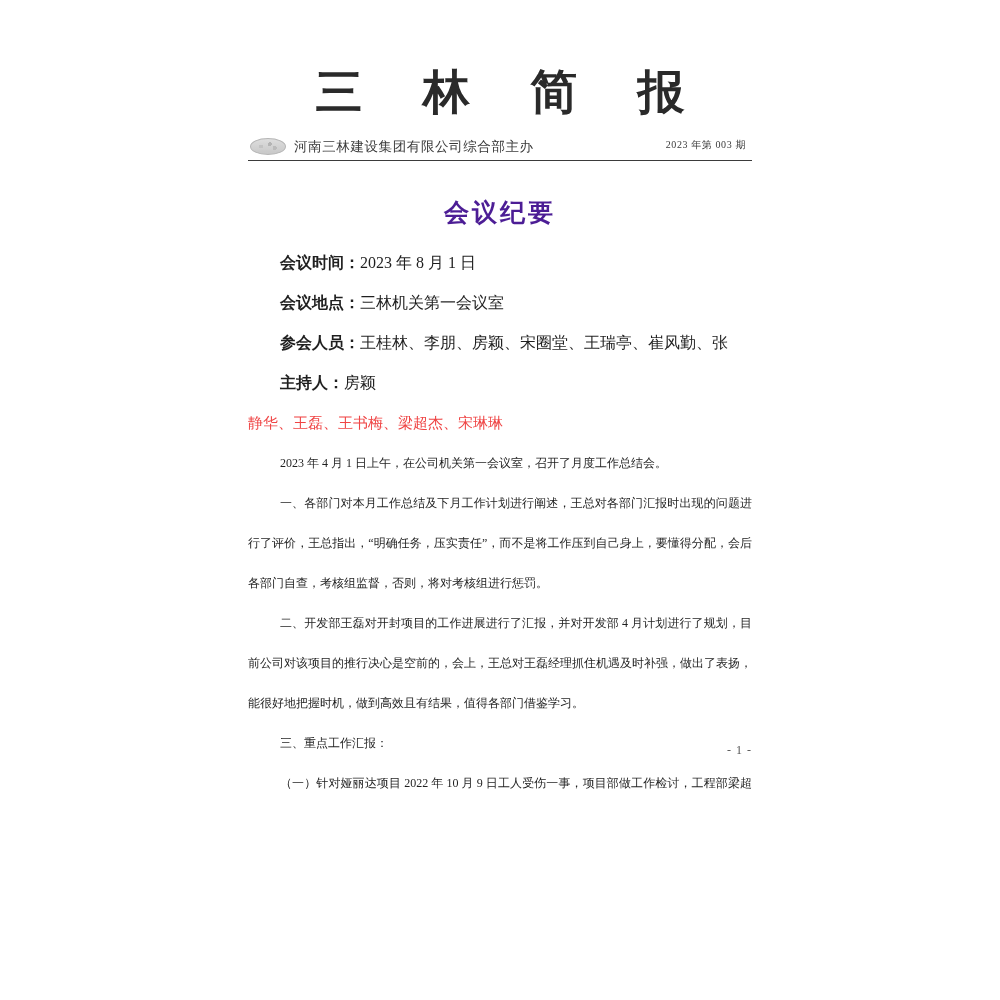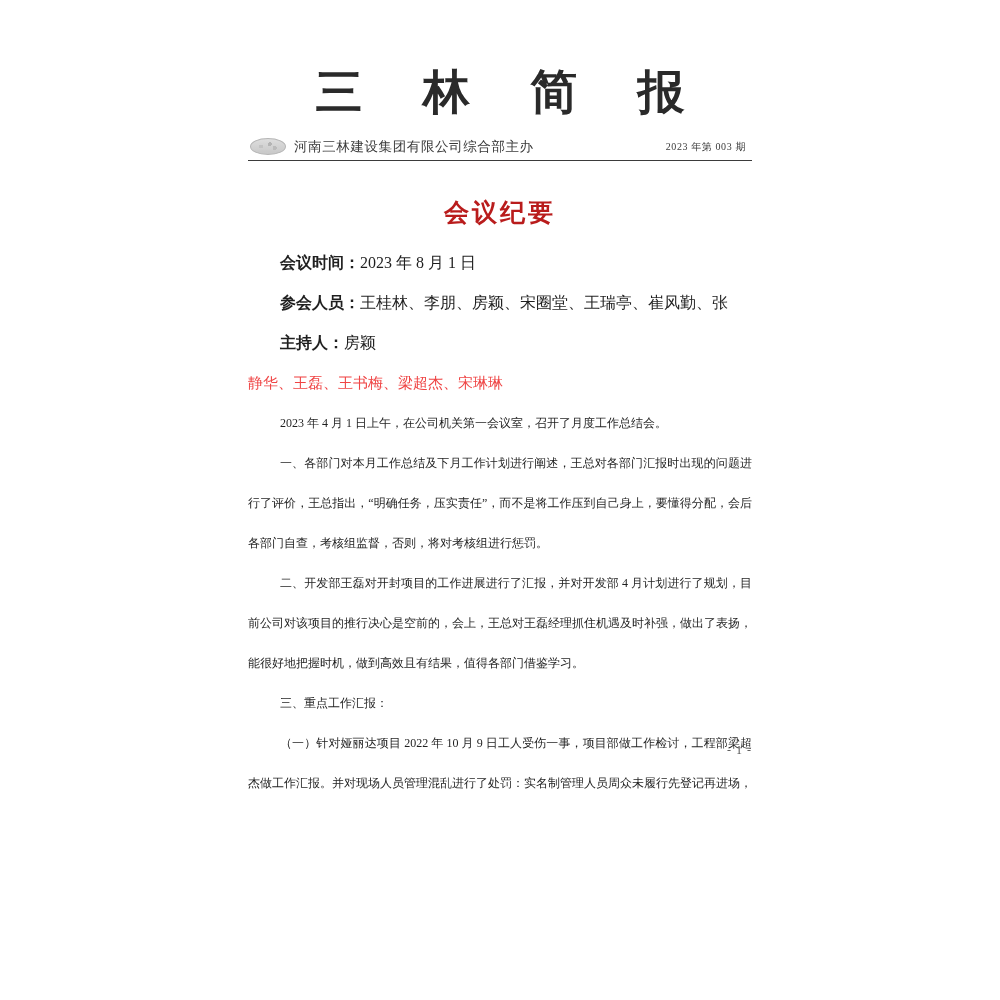--- a/index.html
+++ b/index.html
@@ -45,21 +45,21 @@
     line-height: 1.25;
     white-space: nowrap;
   }
   .masthead-rule-wrap {
     margin-top: 16px;
     position: relative;
     height: 34px;
   }
   .masthead-line {
     display: flex;
-    align-items: center;
+    align-items: flex-start;
     justify-content: space-between;
     padding: 0 2px 4px 2px;
     border-bottom: 1.6px solid #3b3b3b;
   }
   .masthead-left {
     display: flex;
     align-items: center;
     gap: 8px;
   }
   .emblem {
@@ -85,21 +85,21 @@
     color: #3a3a3a;
     letter-spacing: .6px;
     white-space: nowrap;
     padding-right: 4px;
   }
   
   .doc-title {
     text-align: center;
     font-size: 25px;
     font-weight: 700;
-    color: #b91c1c;
+    color: #4c1d95;
     margin: 24px 0 14px 0;
     letter-spacing: 3px;
     font-family: "DejaVu Serif", "Liberation Serif", serif;
   }
   
   .meta-row {
     font-size: 16px;
     line-height: 40px;
     color: #1f1f1f;
     text-indent: 32px;
@@ -154,20 +154,23 @@
         </div>
       </div>
     </div>
 
     <div class="doc-title">会议纪要</div>
 
     <div class="meta-block">
       <div class="meta-row">
         <span class="lbl">会议时间：</span><span>2023 年 8 月 1 日</span>
       </div>
+      <div class="meta-row">
+        <span class="lbl">会议地点：</span><span>三林机关第一会议室</span>
+      </div>
       <div class="meta-row wrap">
         <span class="lbl">参会人员：</span><span>王桂林、李朋、房颖、宋圈堂、王瑞亭、崔风勤、张</span>
       </div>
       <div class="meta-row">
         <span class="lbl">主持人：</span><span>房颖</span>
       </div>
       <div class="meta-cont">静华、王磊、王书梅、梁超杰、宋琳琳</div>
     </div>
 
     <div class="para">2023 年 4 月 1 日上午，在公司机关第一会议室，召开了月度工作总结会。</div>

